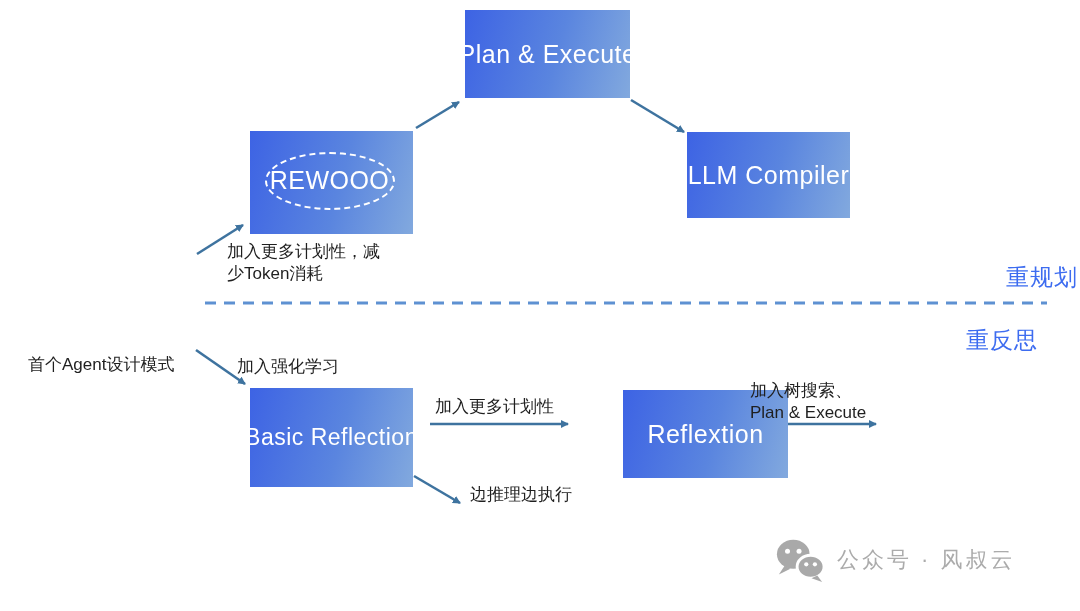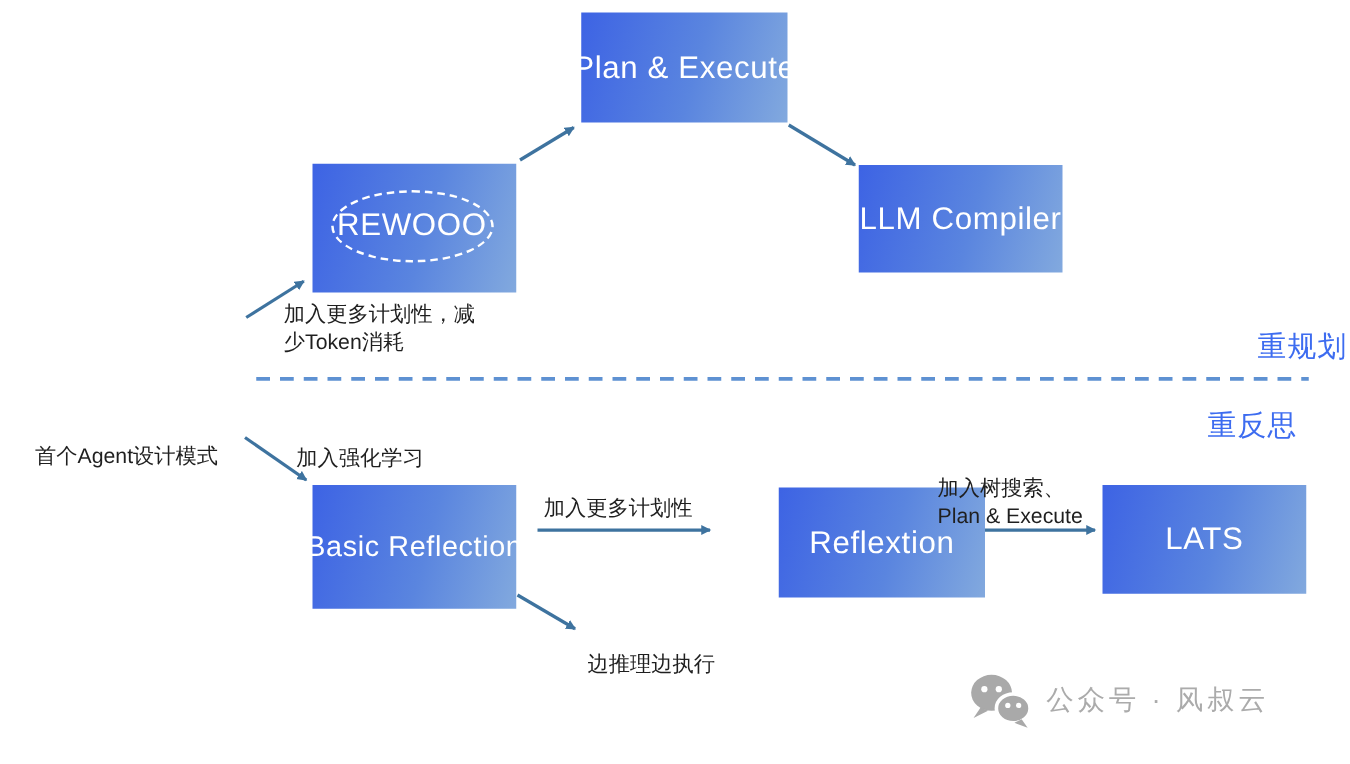--- a/index.html
+++ b/index.html
@@ -86,33 +86,30 @@
 
 
   <div class="node" style="left:250px;top:388px;width:163px;height:99px;font-size:23px;">
     <span class="lbl">Basic Reflection</span>
   </div>
 
   <div class="node" style="left:575px;top:390px;width:165px;height:88px;margin-left:48px;">
     <span class="lbl">Reflextion</span>
   </div>
 
-  <div class="node" style="left:882px;top:388px;width:163px;height:87px;">
-    <span class="lbl">LATS</span>
-  </div>
 
 
   <div class="ann" style="left:227px;top:241px;width:170px;">加入更多计划性，减
 少Token消耗</div>
   <div class="ann" style="left:28px;top:354px;">首个Agent设计模式</div>
   <div class="ann" style="left:237px;top:356px;">加入强化学习</div>
   <div class="ann" style="left:435px;top:396px;">加入更多计划性</div>
   <div class="ann" style="left:750px;top:380px;width:130px;">加入树搜索、
 Plan &amp; Execute</div>
-  <div class="ann" style="left:470px;top:484px;margin-top:37px;">边推理边执行</div>
+  <div class="ann" style="left:470px;top:484px;">边推理边执行</div>
 
   <div class="section-label" style="left:966px;top:262px;margin-left:40px;">重规划</div>
   <div class="section-label" style="left:966px;top:325px;">重反思</div>
 
   <div class="watermark">
     <svg width="50" height="46" viewBox="0 0 52 46">
       <ellipse cx="19" cy="17" rx="17" ry="15" fill="#A9A9A9"></ellipse>
       <path d="M10,29 L4,38 L16,32 z" fill="#A9A9A9"></path>
       <circle cx="13" cy="14" r="2.6" fill="#ffffff"></circle>
       <circle cx="25" cy="14" r="2.6" fill="#ffffff"></circle>

